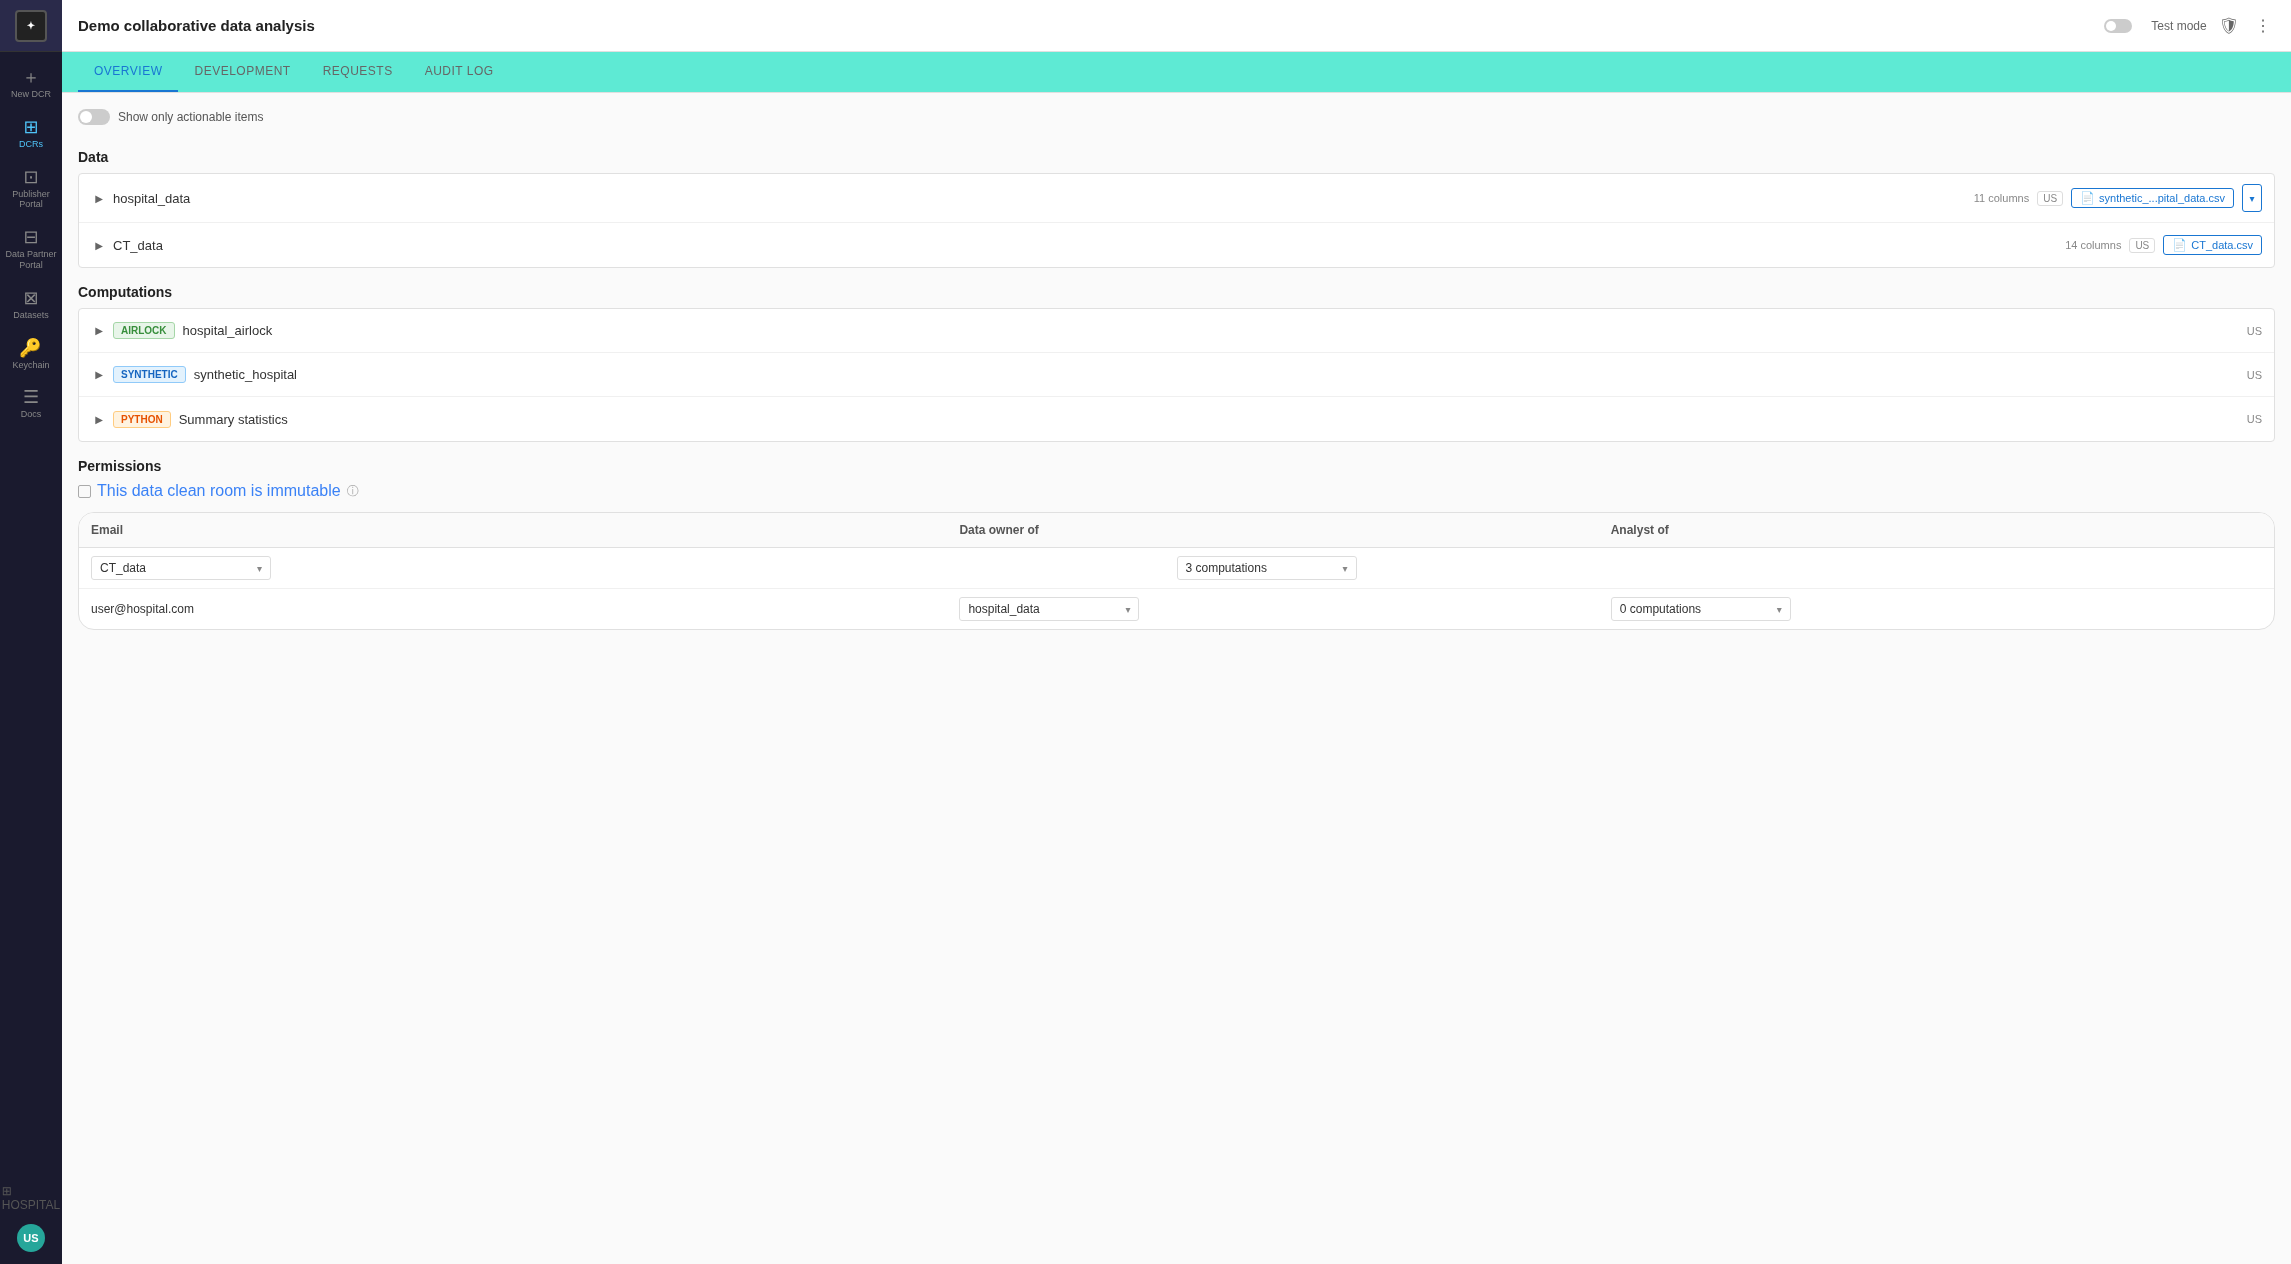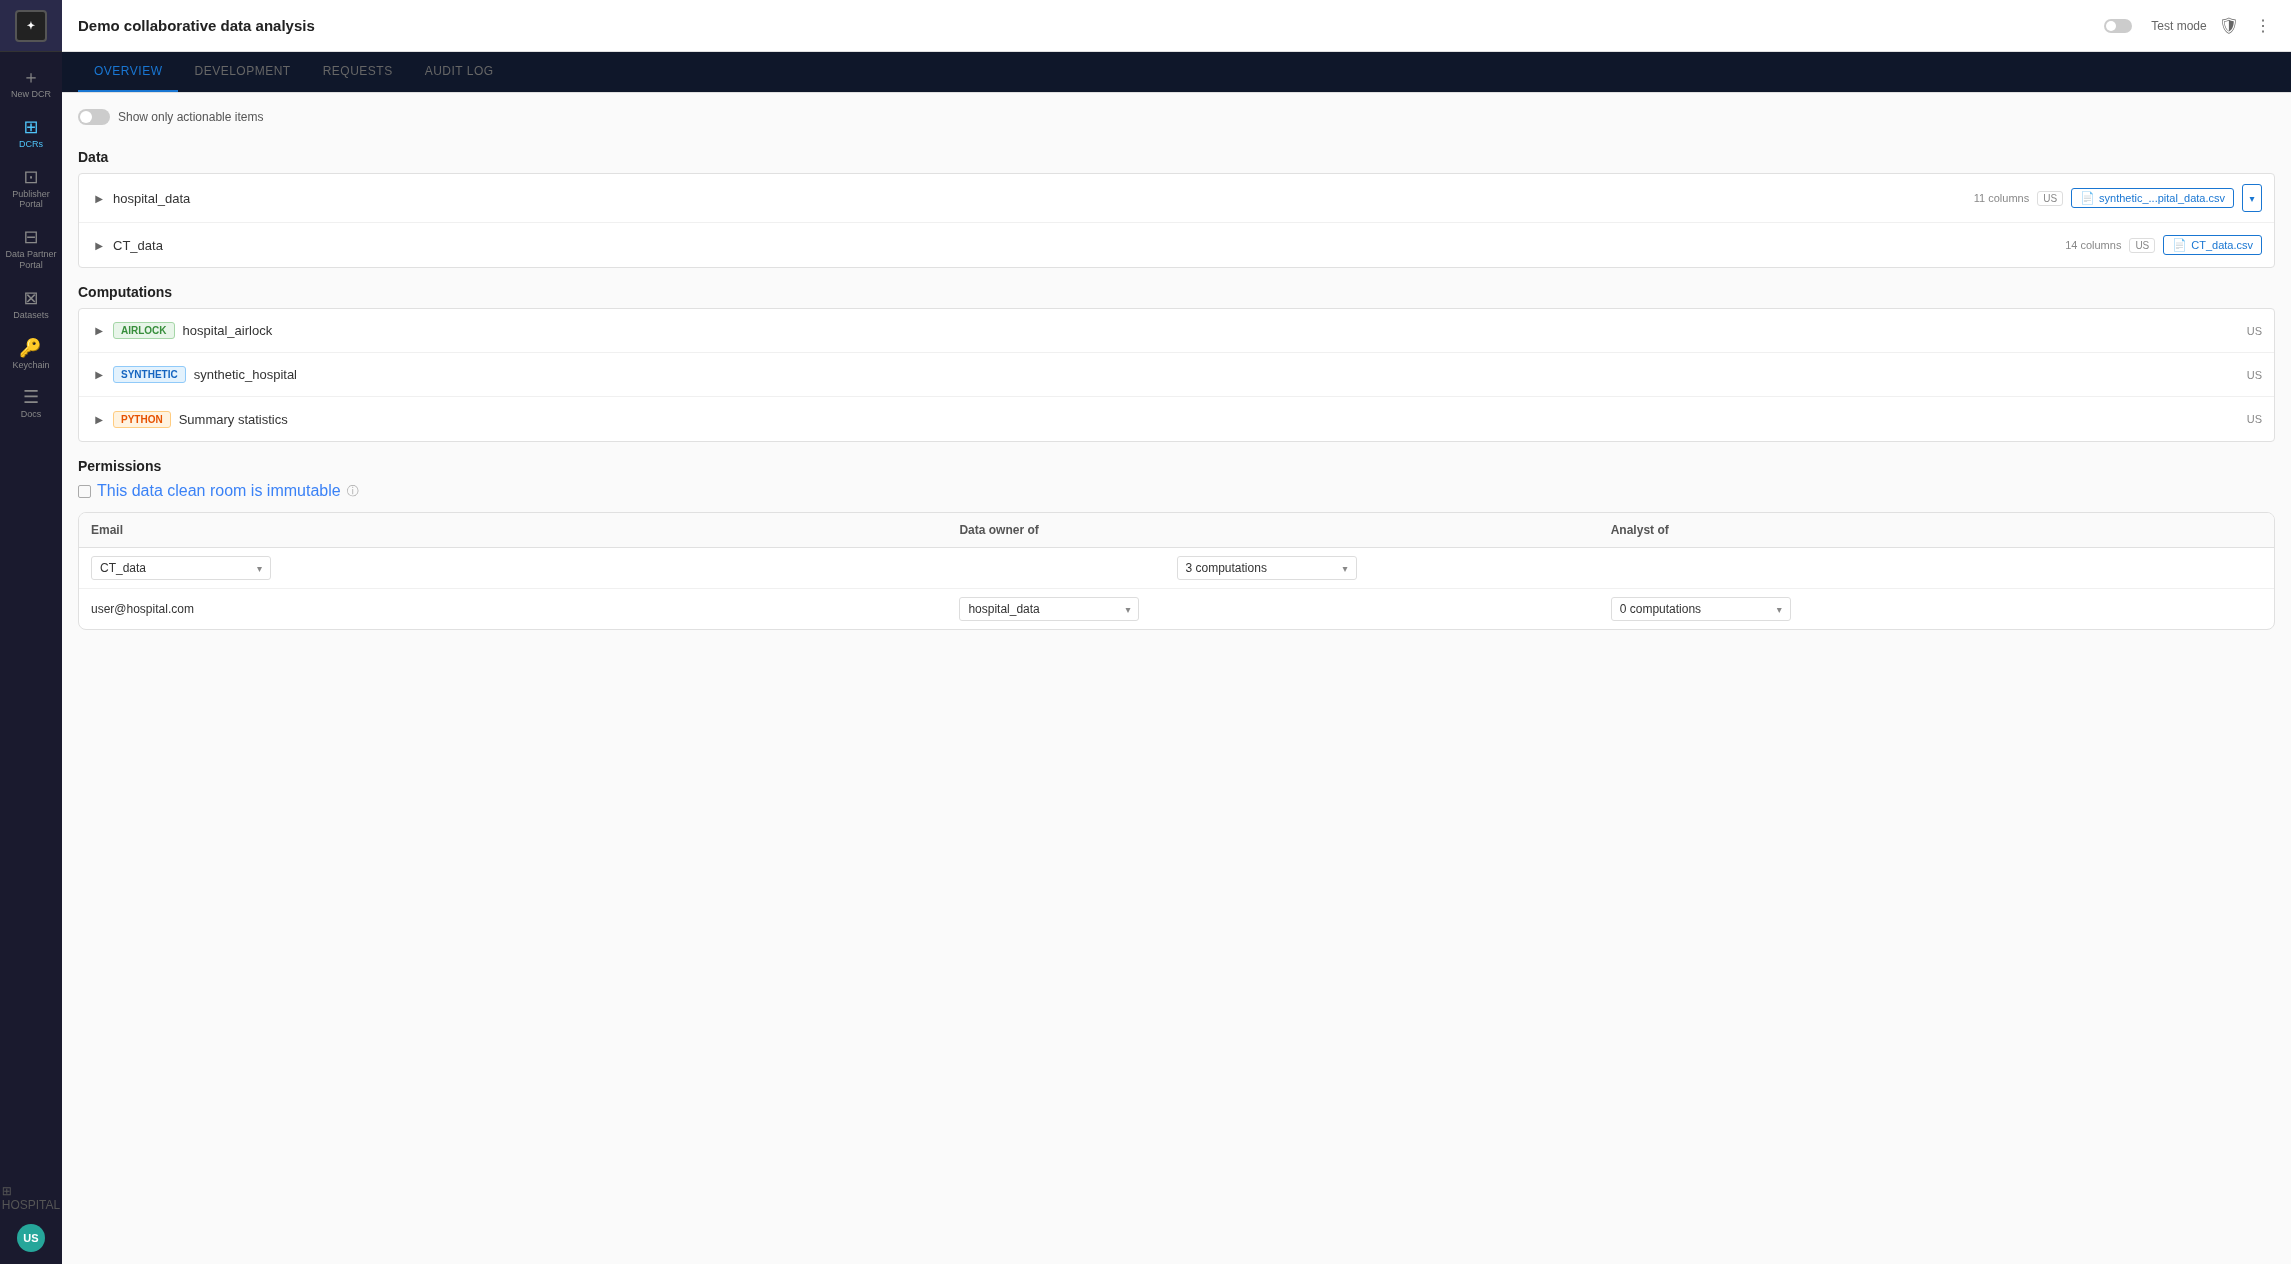--- a/index.html
+++ b/index.html
@@ -152,21 +152,21 @@
       cursor: pointer;
       font-size: 16px;
       padding: 4px;
     }
 
     
     .tabs {
       display: flex;
       border-bottom: 1px solid #e0e0e0;
       padding: 0 16px;
-      background: #0f172a;
+      background: #5eead4;
       flex-shrink: 0;
     }
     .tab {
       padding: 12px 16px;
       font-size: 12px;
       font-weight: 500;
       color: #666;
       cursor: pointer;
       border-bottom: 2px solid transparent;
       text-transform: uppercase;
@@ -342,21 +342,21 @@
     .info-icon {
       color: #aaa;
       font-size: 12px;
       cursor: pointer;
     }
 
     
     .perm-table {
       background: #fff;
       border: 1px solid #e0e0e0;
-      border-radius: 8px;
+      border-radius: 16px;
       overflow: hidden;
     }
     .perm-table-header {
       display: flex;
       align-items: center;
       padding: 10px 12px;
       border-bottom: 1px solid #e0e0e0;
       background: #fafafa;
       font-size: 12px;
       font-weight: 600;

